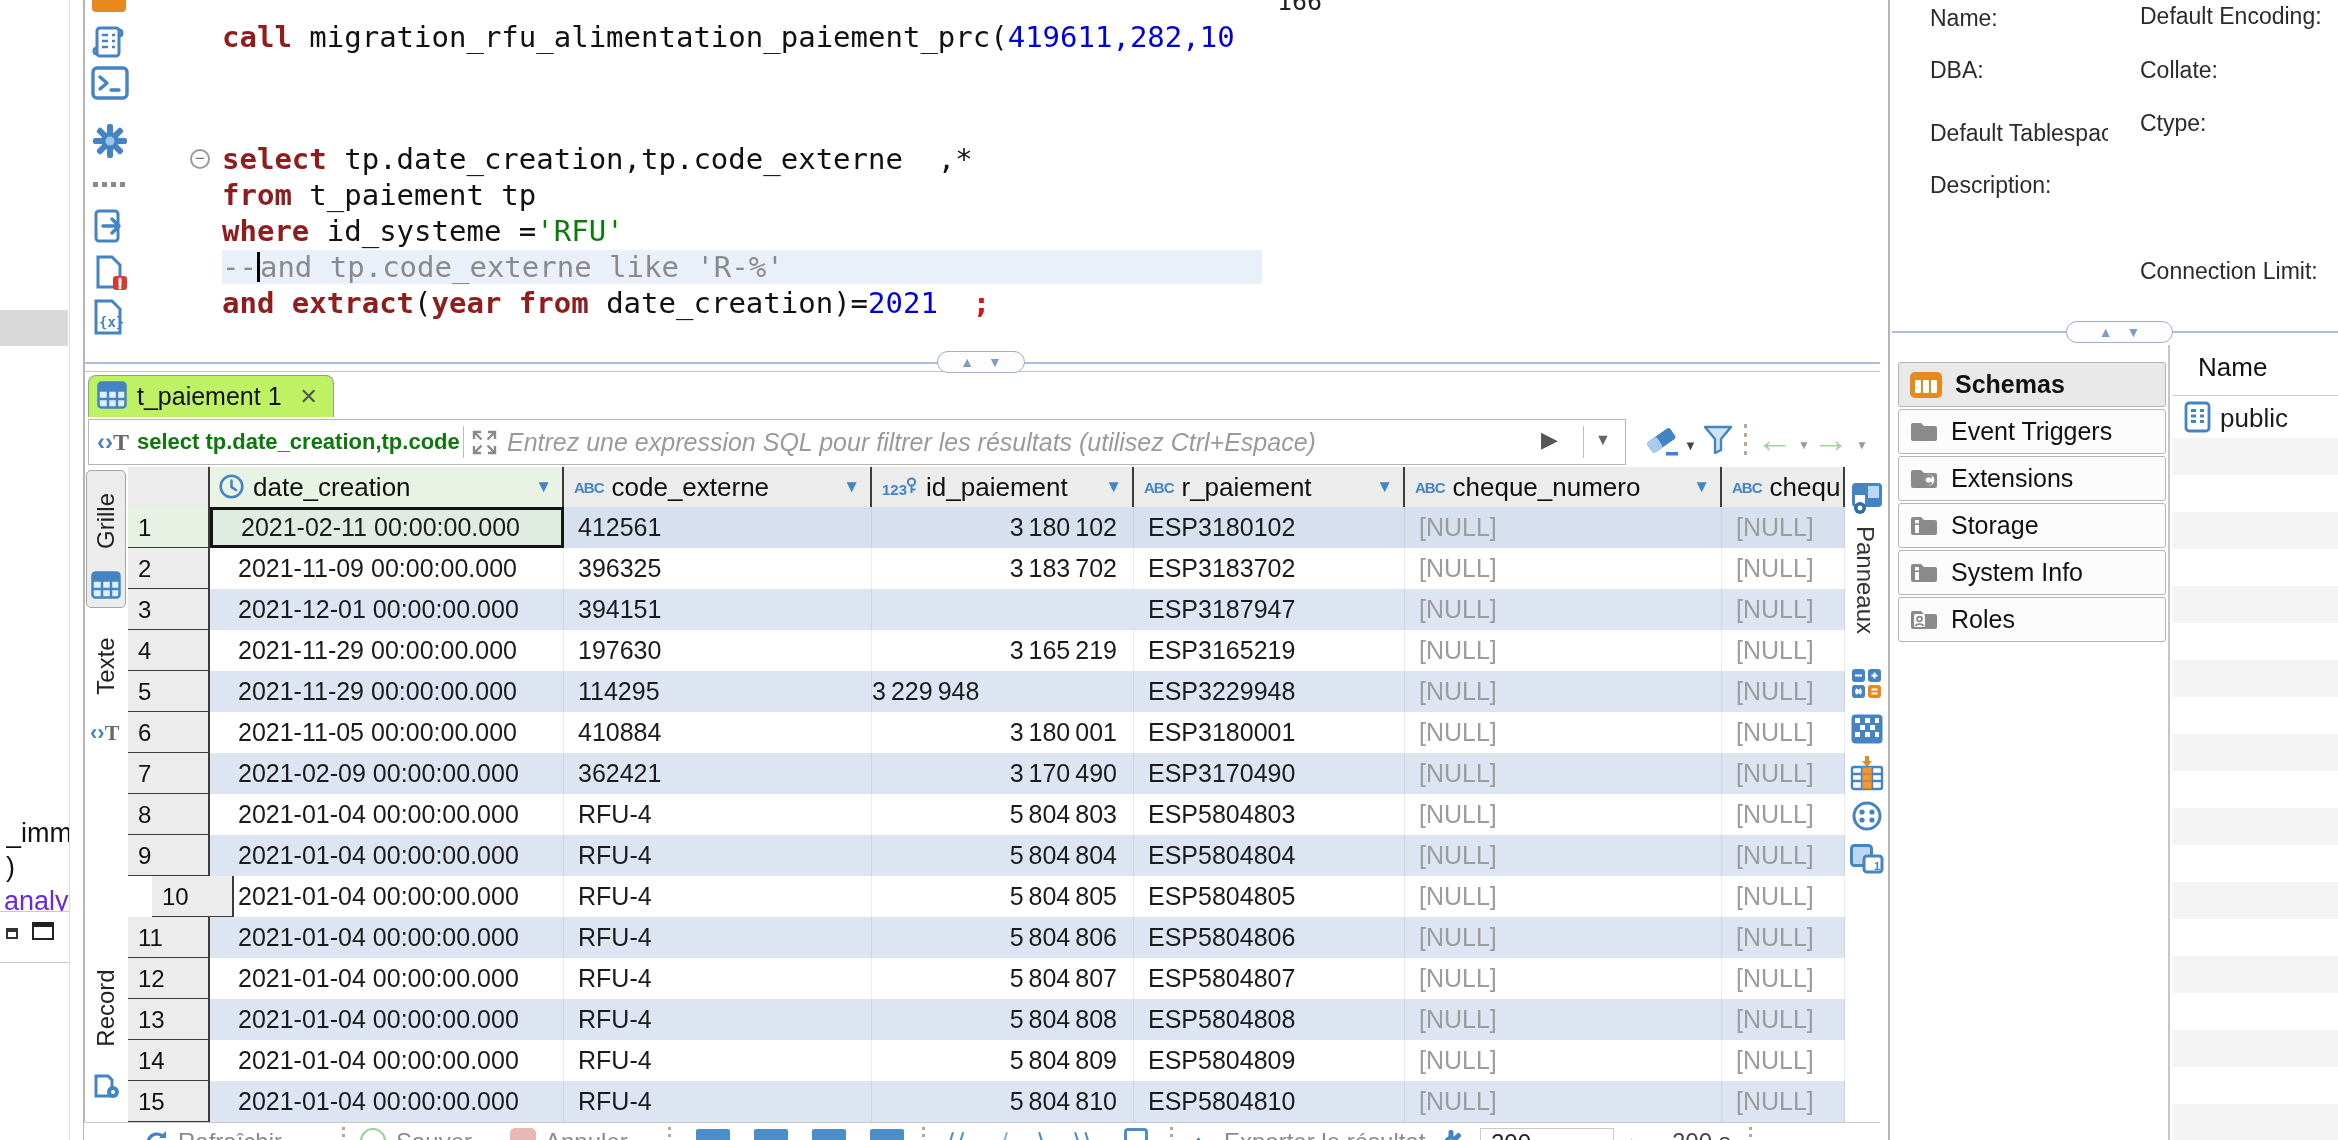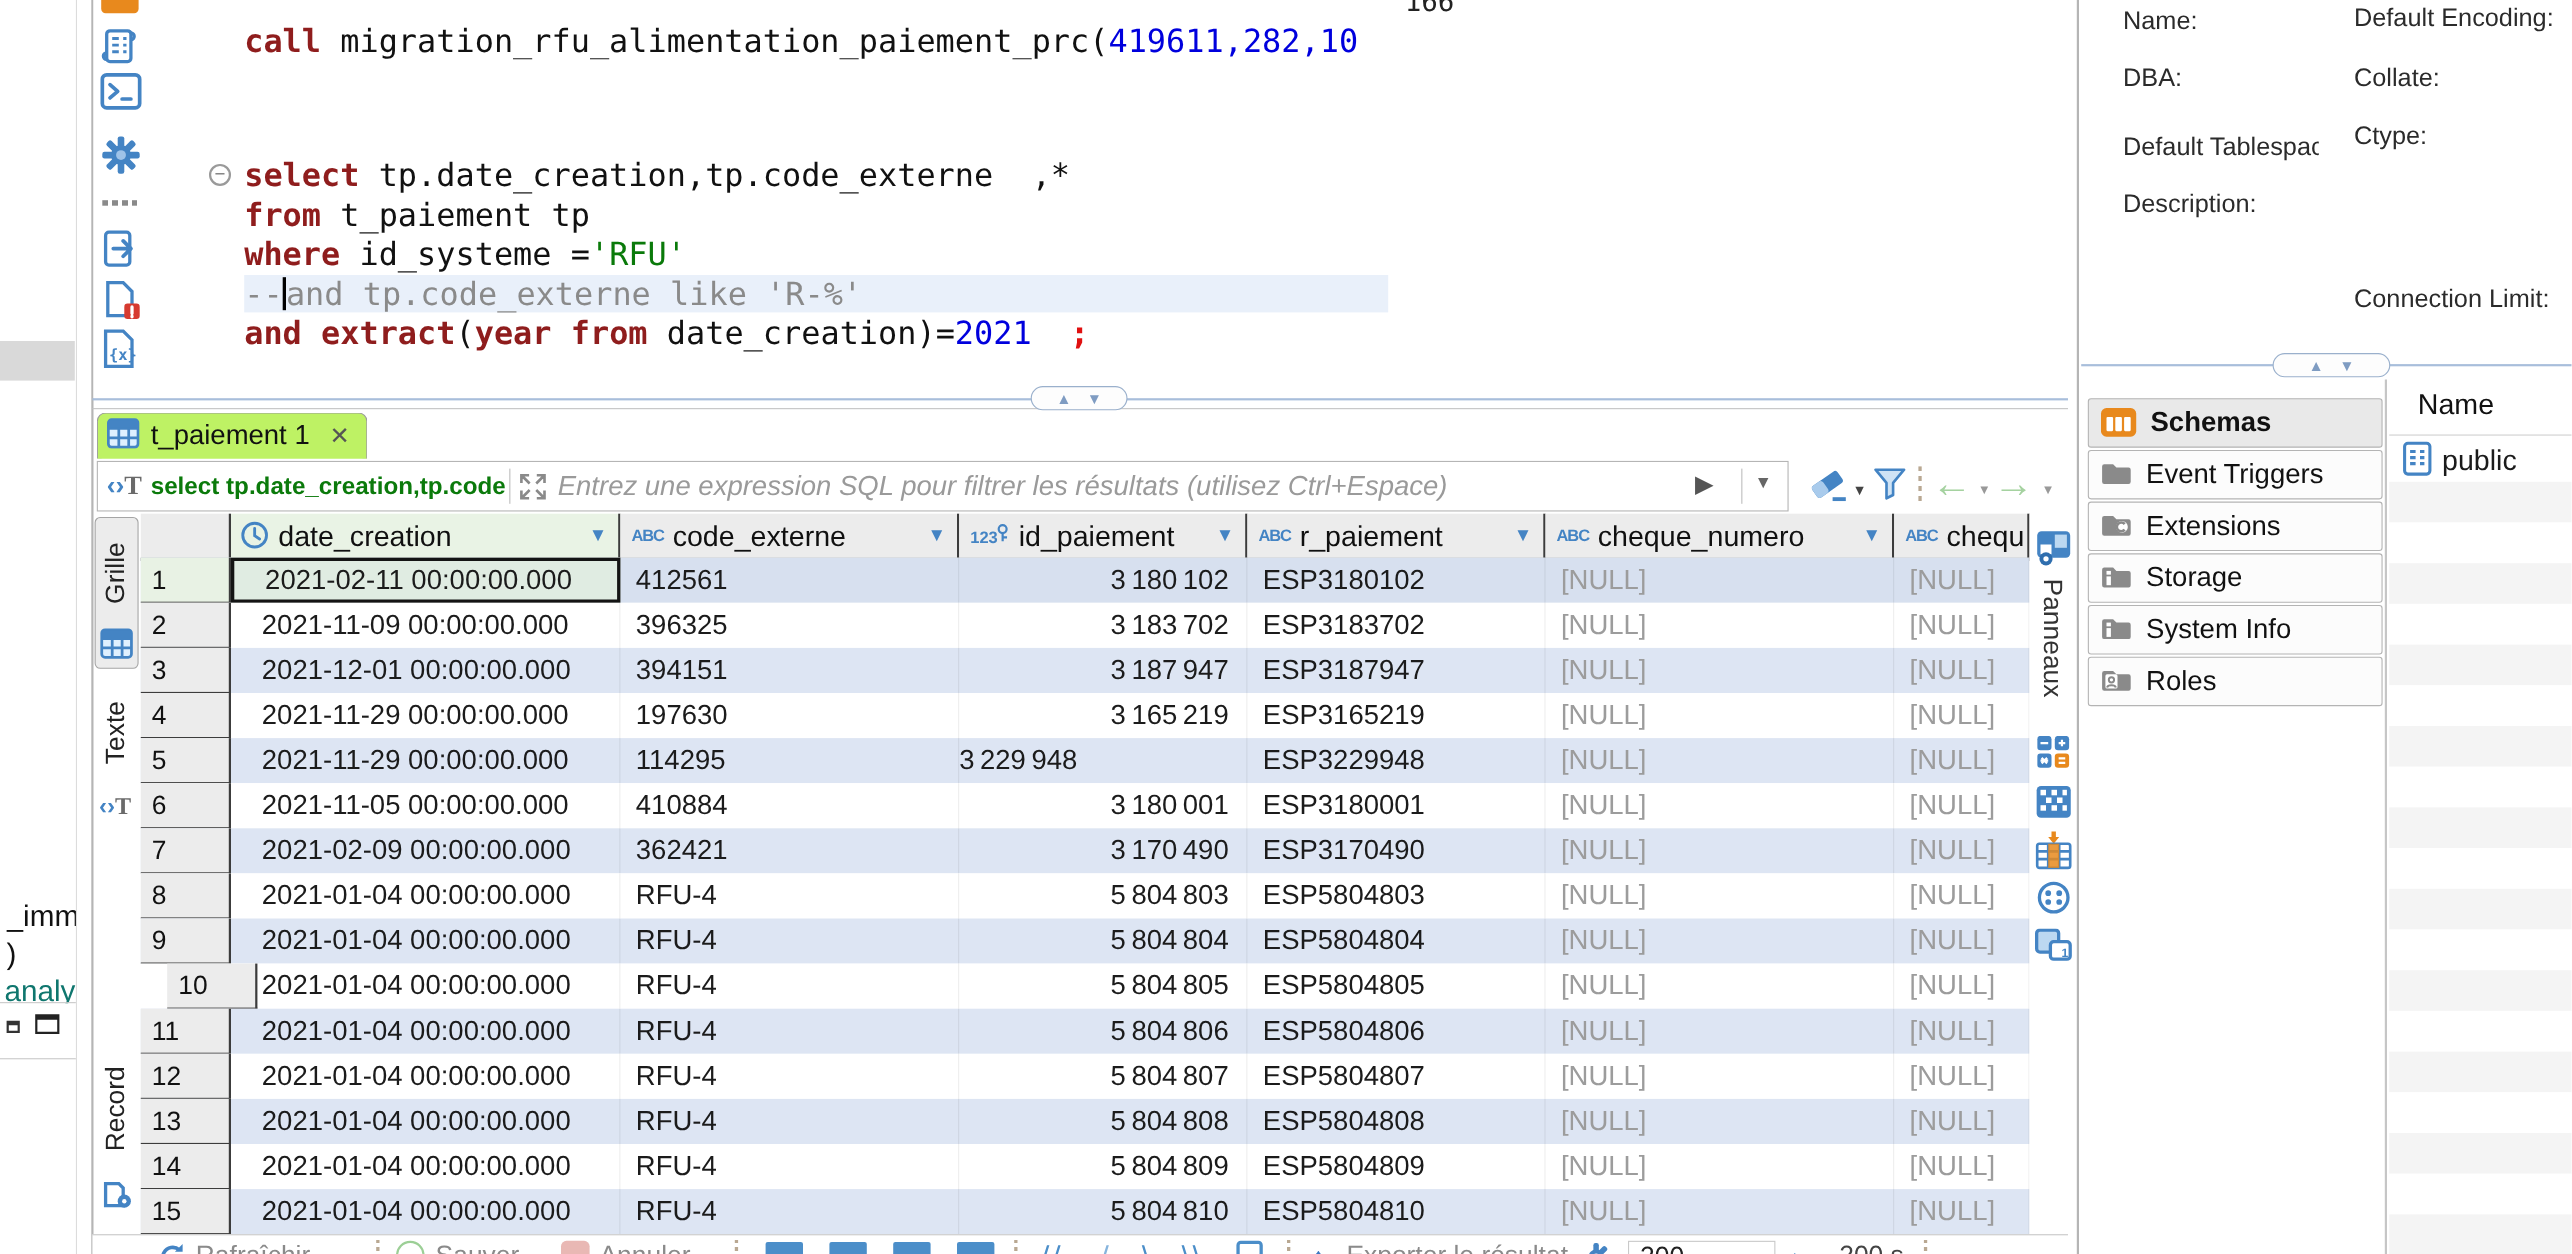--- a/index.html
+++ b/index.html
@@ -66,21 +66,21 @@
 </style>
 </head>
 <body>
 
 <div id="screen">
 
   <div class="abs" style="left:0;top:0;width:70px;height:1140px;background:#fff;"></div>
   <div class="abs" style="left:0;top:310px;width:68px;height:36px;background:#d9d9d9;"></div>
   <div class="abs" style="left:6px;top:818px;width:64px;height:30px;overflow:hidden;font-size:27px;color:#111;">_imma</div>
   <div class="abs" style="left:6px;top:852px;width:64px;height:30px;overflow:hidden;font-size:27px;color:#111;">)</div>
-  <div class="abs" style="left:4px;top:886px;width:66px;height:26px;overflow:hidden;font-size:27px;color:#0f766e;">analy</div>
+  <div class="abs" style="left:4px;top:886px;width:66px;height:26px;overflow:hidden;font-size:27px;color:#6d28d9;">analy</div>
   <div class="abs" style="left:0;top:911px;width:69px;height:1px;background:#c9c9c9;"></div>
   <div class="abs" style="left:6px;top:928px;width:12px;height:11px;border:2px solid #333;border-top-width:4px;box-sizing:border-box;"></div>
   <div class="abs" style="left:32px;top:922px;width:22px;height:18px;border:2px solid #222;border-top-width:5px;box-sizing:border-box;"></div>
   <div class="abs" style="left:0;top:962px;width:69px;height:1px;background:#c9c9c9;"></div>
   <div class="abs" style="left:69px;top:0;width:1px;height:1140px;background:#dcdcdc;"></div>
 
   <div class="abs" style="left:83px;top:0;width:2px;height:1140px;background:#b5b5b5;"></div>
 
   <div class="abs" style="left:85px;top:0;width:48px;height:362px;background:#fff;">
     <div class="abs" style="left:7px;top:-6px;width:34px;height:18px;background:#e8891d;border-radius:4px;"></div>
@@ -270,21 +270,20 @@
         <div class="gcell" style="left: 436px; width: 308px; padding-left: 14px;">396325</div>
         <div class="gcell" style="left: 744px; width: 262px; text-align: right; padding-right: 16px;">3 183 702</div>
         <div class="gcell" style="left: 1006px; width: 271px; padding-left: 14px;">ESP3183702</div>
         <div class="gcell" style="left: 1277px; width: 317px; padding-left: 14px; color: rgb(156, 156, 156);">[NULL]</div>
         <div class="gcell" style="left: 1594px; width: 123px; padding-left: 14px; color: rgb(156, 156, 156);">[NULL]</div>
       </div>
       <div class="abs" style="left: 0px; top: 122px; width: 1717px; height: 41px; background: rgb(221, 229, 243);">
         <div class="gutter" style="left: 0px; width: 82px;">3</div>
         <div class="gcell" style="left: 82px; width: 354px; padding-left: 28px;">2021-12-01 00:00:00.000</div>
         <div class="gcell" style="left: 436px; width: 308px; padding-left: 14px;">394151</div>
-        <div class="gcell" style="left: 744px; width: 262px; text-align: right; padding-right: 16px;">3 187 947</div>
         <div class="gcell" style="left: 1006px; width: 271px; padding-left: 14px;">ESP3187947</div>
         <div class="gcell" style="left: 1277px; width: 317px; padding-left: 14px; color: rgb(156, 156, 156);">[NULL]</div>
         <div class="gcell" style="left: 1594px; width: 123px; padding-left: 14px; color: rgb(156, 156, 156);">[NULL]</div>
       </div>
       <div class="abs" style="left: 0px; top: 163px; width: 1717px; height: 41px; background: rgb(255, 255, 255);">
         <div class="gutter" style="left: 0px; width: 82px;">4</div>
         <div class="gcell" style="left: 82px; width: 354px; padding-left: 28px;">2021-11-29 00:00:00.000</div>
         <div class="gcell" style="left: 436px; width: 308px; padding-left: 14px;">197630</div>
         <div class="gcell" style="left: 744px; width: 262px; text-align: right; padding-right: 16px;">3 165 219</div>
         <div class="gcell" style="left: 1006px; width: 271px; padding-left: 14px;">ESP3165219</div>

